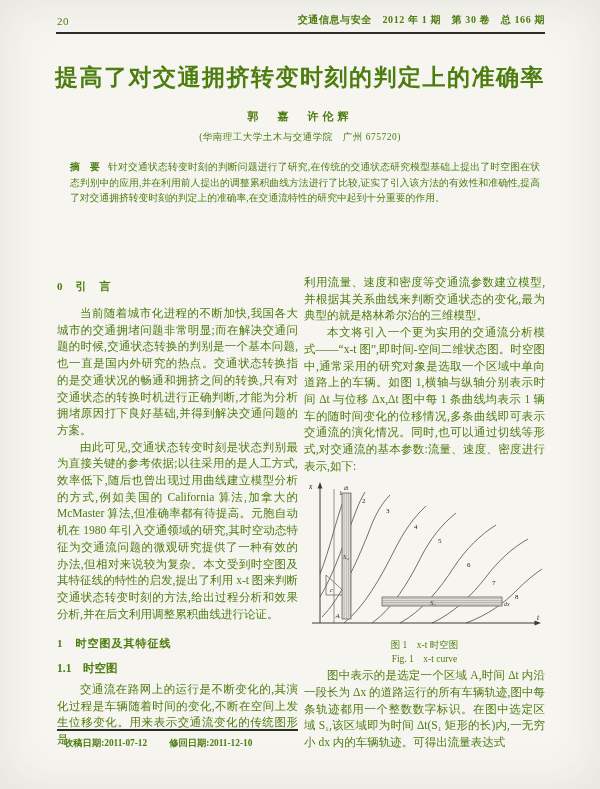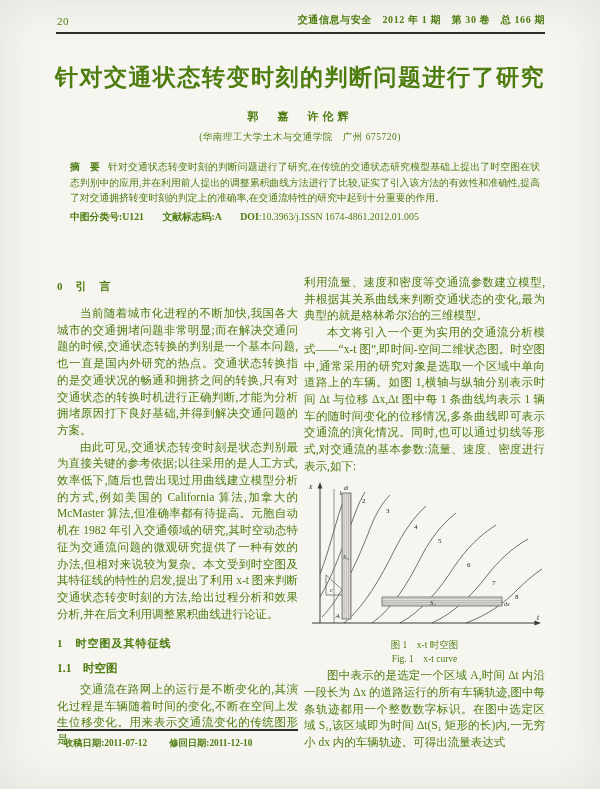--- a/index.html
+++ b/index.html
@@ -52,37 +52,32 @@
 <body>
 
 <div class="page">
 
   <div class="header">
     <span class="page-num">20</span>
     <span class="journal-info">交通信息与安全　2012 年 1 期　第 30 卷　总 166 期</span>
   </div>
   <div class="header-rule"></div>
 
-  <div class="title">针对交通状态转变时刻的判断问题进行了研究</div>
+  <div class="title">提高了对交通拥挤转变时刻的判定上的准确率</div>
   <div class="authors">郭　嘉　许伦辉</div>
   <div class="affiliation">(华南理工大学土木与交通学院　广州 675720)</div>
 
   <div class="meta-block">
     <p><span class="meta-label">摘　要</span><span>针对交通状态转变时刻的判断问题进行了研究,在传统的交通状态研究模型基础上提出了时空图在状态判别中的应用,并在利用前人提出的调整累积曲线方法进行了比较,证实了引入该方法的有效性和准确性,提高了对交通拥挤转变时刻的判定上的准确率,在交通流特性的研究中起到十分重要的作用。</span></p>
-    <p class="clc-line">
-      <span class="seg">中图分类号:U121</span>
-      <span class="seg">文献标志码:A</span>
-      <span class="doi-label">DOI</span><span>:10.3963/j.ISSN 1674-4861.2012.01.005</span>
-    </p>
   </div>
 
   <div class="col col-left">
     <h2 class="sec">0　引　言</h2>
     <p>当前随着城市化进程的不断加快,我国各大城市的交通拥堵问题非常明显;而在解决交通问题的时候,交通状态转换的判别是一个基本问题,也一直是国内外研究的热点。交通状态转换指的是交通状况的畅通和拥挤之间的转换,只有对交通状态的转换时机进行正确判断,才能为分析拥堵原因打下良好基础,并得到解决交通问题的方案。</p>
-    <p>由此可见,交通状态转变时刻是状态判别最为直接关键的参考依据;以往采用的是人工方式,效率低下,随后也曾出现过用曲线建立模型分析的方式,例如美国的 California 算法,加拿大的 McMaster 算法,但准确率都有待提高。元胞自动机在 1982 年引入交通领域的研究,其时空动态特征为交通流问题的微观研究提供了一种有效的办法,但相对来说较为复杂。本文受到时空图及其特征线的特性的启发,提出了利用 x-t 图来判断交通状态转变时刻的方法,给出过程分析和效果分析,并在后文利用调整累积曲线进行论证。</p>
+    <p>由此可见,交通状态转变时刻是状态判别最为直接关键的参考依据;以往采用的是人工方式,效率低下,随后也曾出现过用曲线建立模型分析的方式,例如美国的 California 算法,加拿大的 McMaster 算法,但准确率都有待提高。元胞自动机在 1980 年引入交通领域的研究,其时空动态特征为交通流问题的微观研究提供了一种有效的办法,但相对来说较为复杂。本文受到时空图及其特征线的特性的启发,提出了利用 x-t 图来判断交通状态转变时刻的方法,给出过程分析和效果分析,并在后文利用调整累积曲线进行论证。</p>
     <h2 class="sec sec2">1　时空图及其特征线</h2>
     <h3 class="subsec">1.1　时空图</h3>
     <p>交通流在路网上的运行是不断变化的,其演化过程是车辆随着时间的变化,不断在空间上发生位移变化。用来表示交通流变化的传统图形是</p>
   </div>
 
   <div class="col col-right">
     <p class="noindent">利用流量、速度和密度等交通流参数建立模型,并根据其关系曲线来判断交通状态的变化,最为典型的就是格林希尔治的三维模型。</p>
     <p>本文将引入一个更为实用的交通流分析模式——“x-t 图”,即时间-空间二维状态图。时空图中,通常采用的研究对象是选取一个区域中单向道路上的车辆。如图 1,横轴与纵轴分别表示时间 Δt 与位移 Δx,Δt 图中每 1 条曲线均表示 1 辆车的随时间变化的位移情况,多条曲线即可表示交通流的演化情况。同时,也可以通过切线等形式,对交通流的基本参数:流量、速度、密度进行表示,如下:</p>
 
     <div class="figure">

